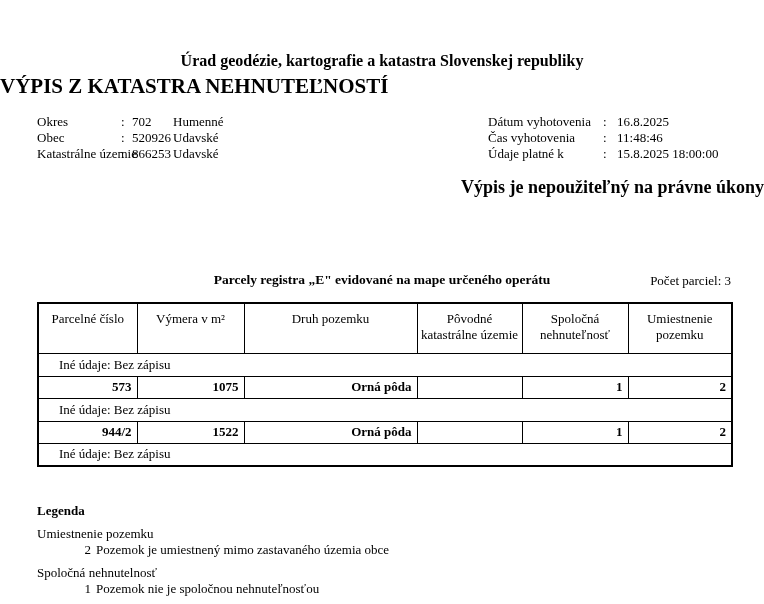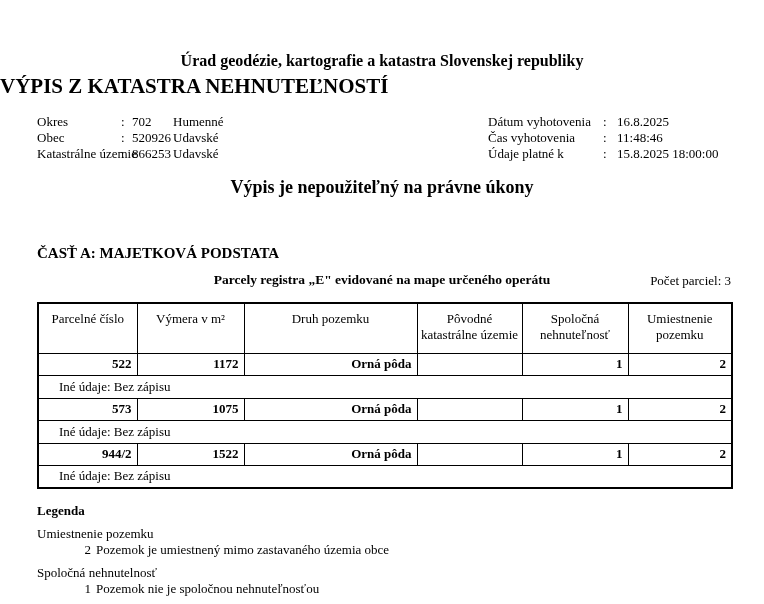--- a/index.html
+++ b/index.html
@@ -19,21 +19,21 @@
 
   .info-left  { position:absolute; top:114px; left:37px; }
   .info-right { position:absolute; top:114px; left:488px; }
   .info-line  { display:flex; line-height:16px; white-space:nowrap; }
   .il-label { width:84px; }
   .il-colon { width:11px; }
   .il-code  { width:41px; }
   .ir-label { width:115px; }
   .ir-colon { width:14px; }
 
-  .disclaimer { position:absolute; top:177px; left:0; width:100%; text-align:center;
+  .disclaimer { position:absolute; top:177px; left:0; width:100%; text-align:right;
                 font-size:18px; font-weight:bold; }
   .subtitle   { position:absolute; top:201px; left:0; width:100%; text-align:center;
                 font-size:19px; font-weight:bold; }
 
   .section-title { position:absolute; top:245px; left:37px; font-size:15px; font-weight:bold; }
 
   .table-caption { position:absolute; top:272px; left:0; width:100%; text-align:center;
                    font-size:13.5px; font-weight:bold; }
   .parcel-count  { position:absolute; top:273px; right:33px; font-size:13px; }
 
@@ -98,21 +98,20 @@
     </div>
     <div class="info-line">
       <span class="ir-label">Údaje platné k</span>
       <span class="ir-colon">:</span>
       <span class="ir-value">15.8.2025 18:00:00</span>
     </div>
   </div>
 
   <div class="disclaimer">Výpis je nepoužiteľný na právne úkony</div>
 
-  <div class="section-title">ČASŤ A: MAJETKOVÁ PODSTATA</div>
 
   <div class="table-caption">Parcely registra „E" evidované na mape určeného operátu</div>
   <div class="parcel-count">Počet parciel: 3</div>
 
   <table class="parcels">
     <colgroup>
       <col style="width:99px">
         <col style="width:107px">
         <col style="width:173px">
       <col style="width:105px">
@@ -123,28 +122,20 @@
       <tr>
         <th>Parcelné číslo</th>
         <th>Výmera v m²</th>
         <th>Druh pozemku</th>
         <th>Pôvodné katastrálne územie</th>
         <th>Spoločná nehnuteľnosť</th>
         <th>Umiestnenie pozemku</th>
       </tr>
     </thead>
     <tbody>
-      <tr class="data-row">
-        <td>522</td>
-        <td>1172</td>
-        <td>Orná pôda</td>
-        <td></td>
-        <td>1</td>
-        <td>2</td>
-      </tr>
       <tr class="other-row">
         <td colspan="6">Iné údaje: Bez zápisu</td>
       </tr>
       <tr class="data-row">
         <td>573</td>
         <td>1075</td>
         <td>Orná pôda</td>
         <td></td>
         <td>1</td>
         <td>2</td>

